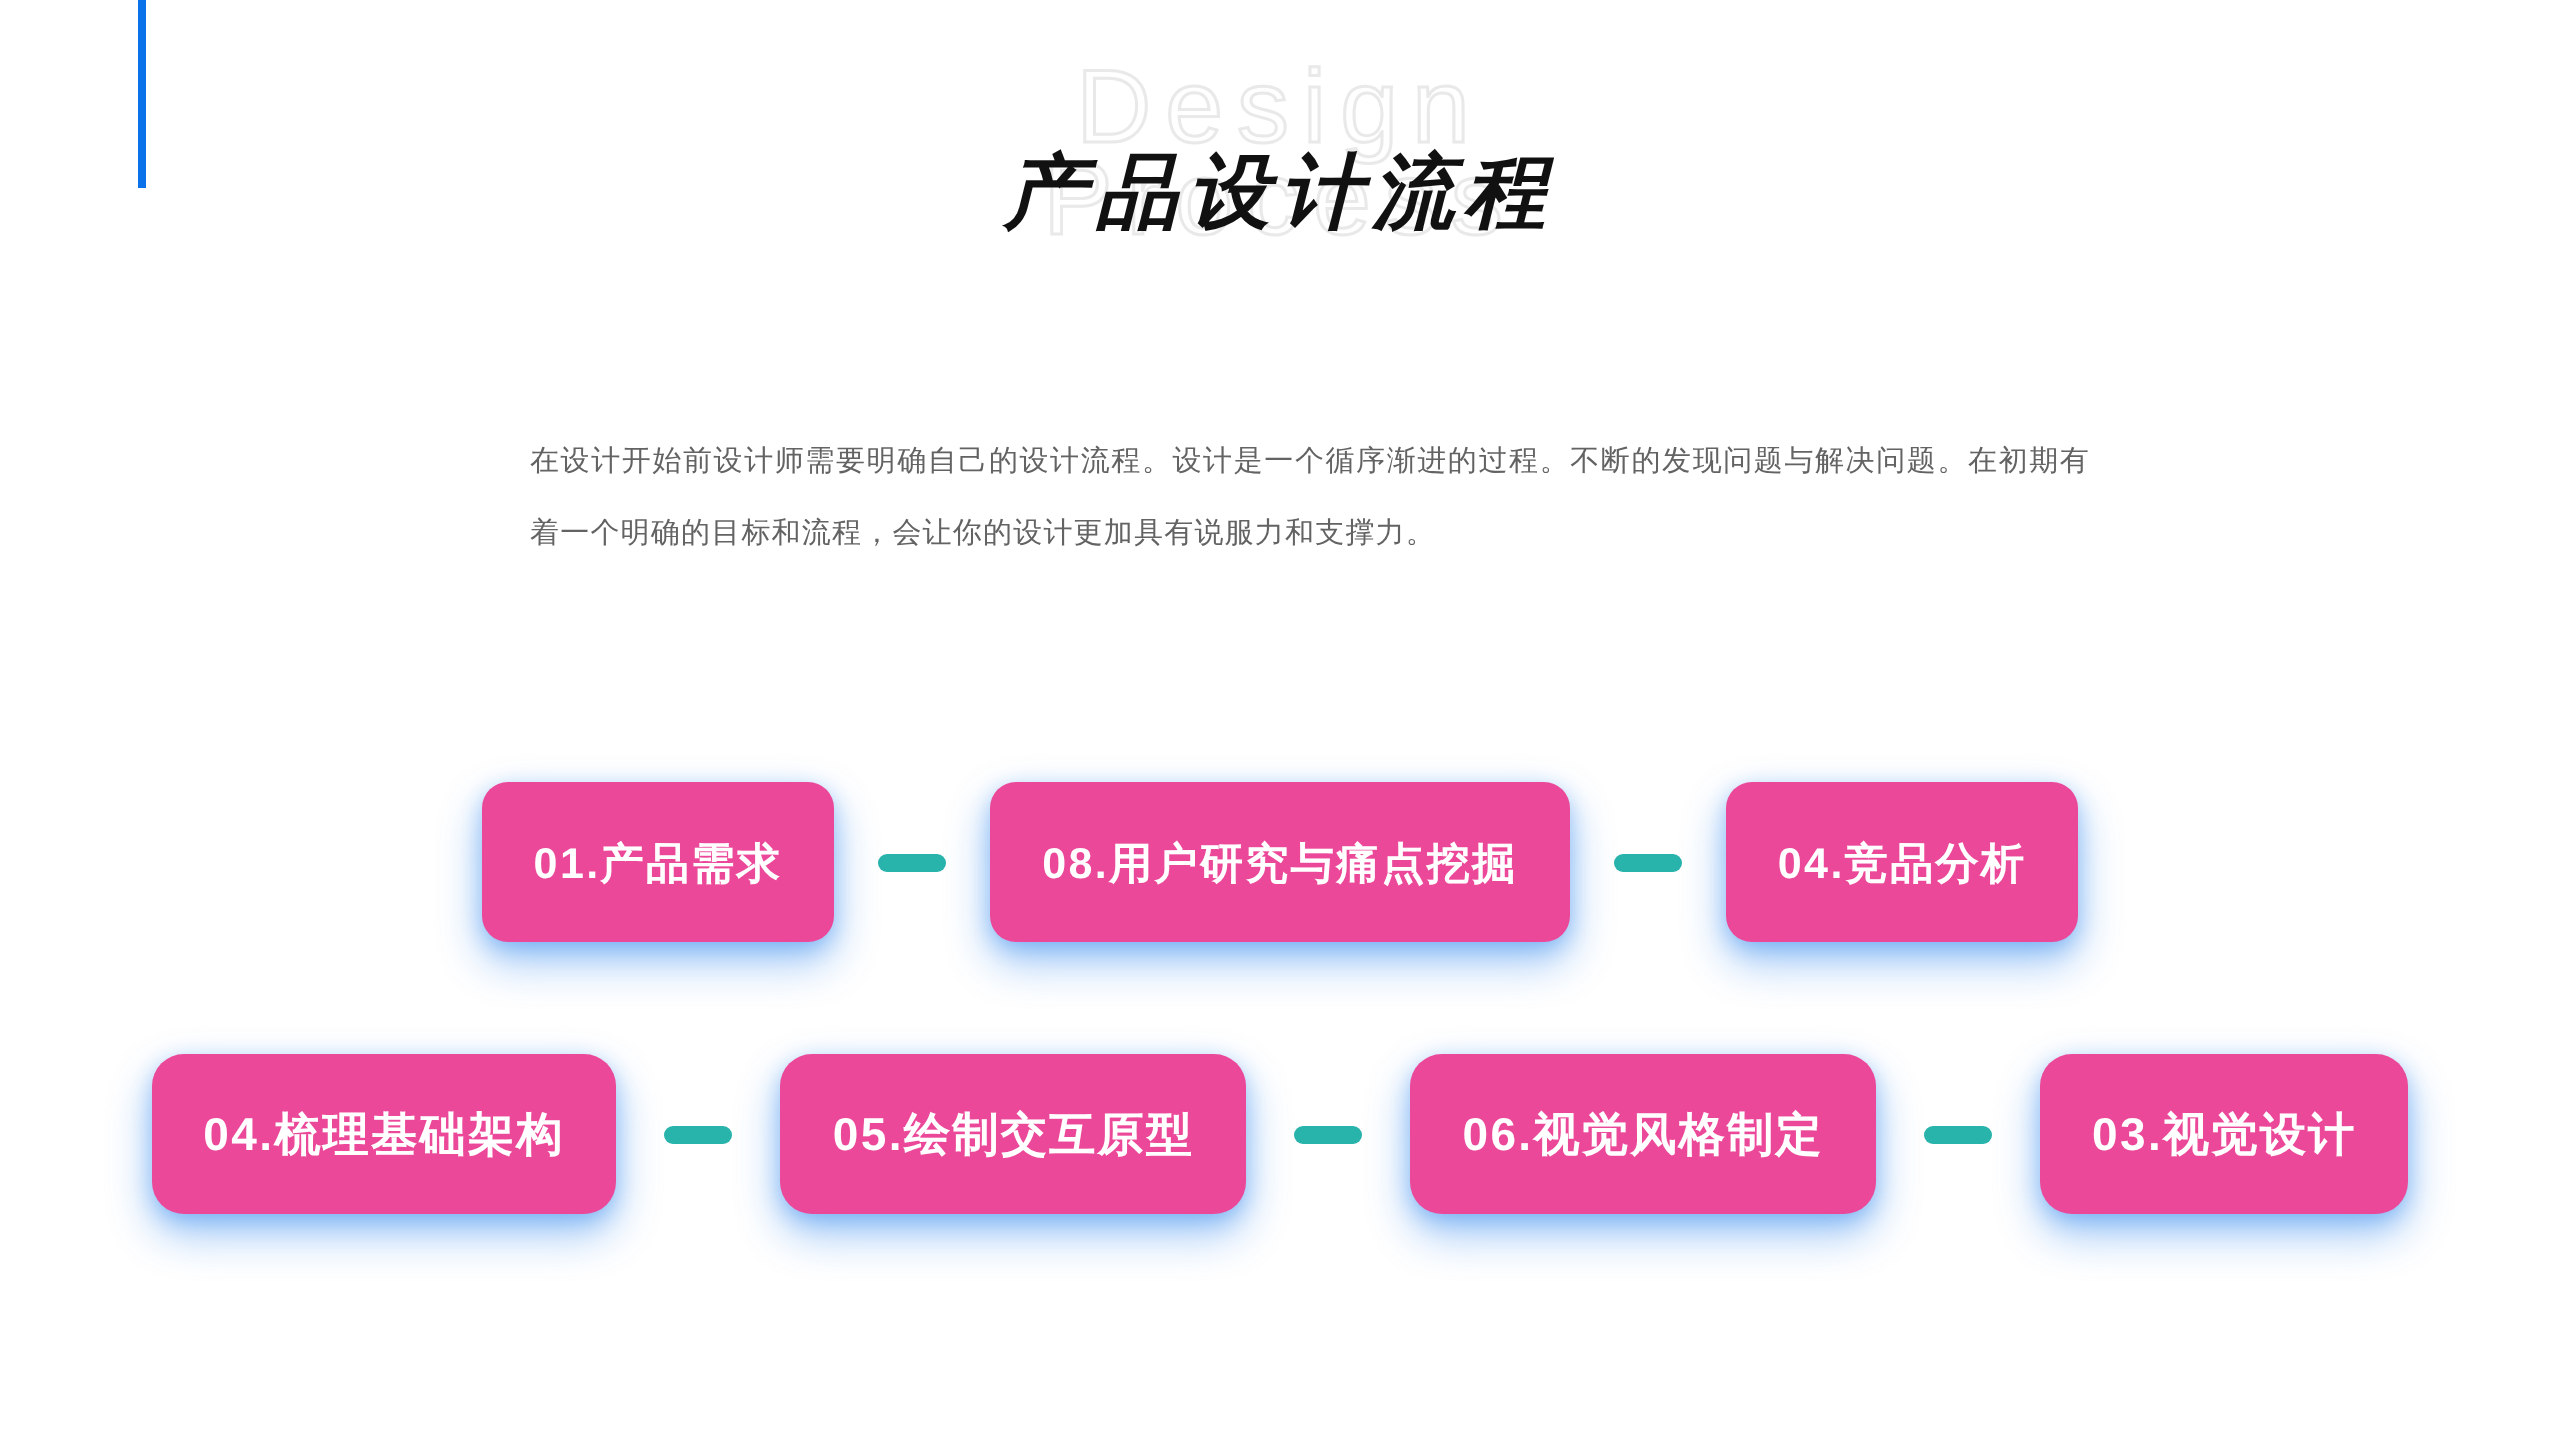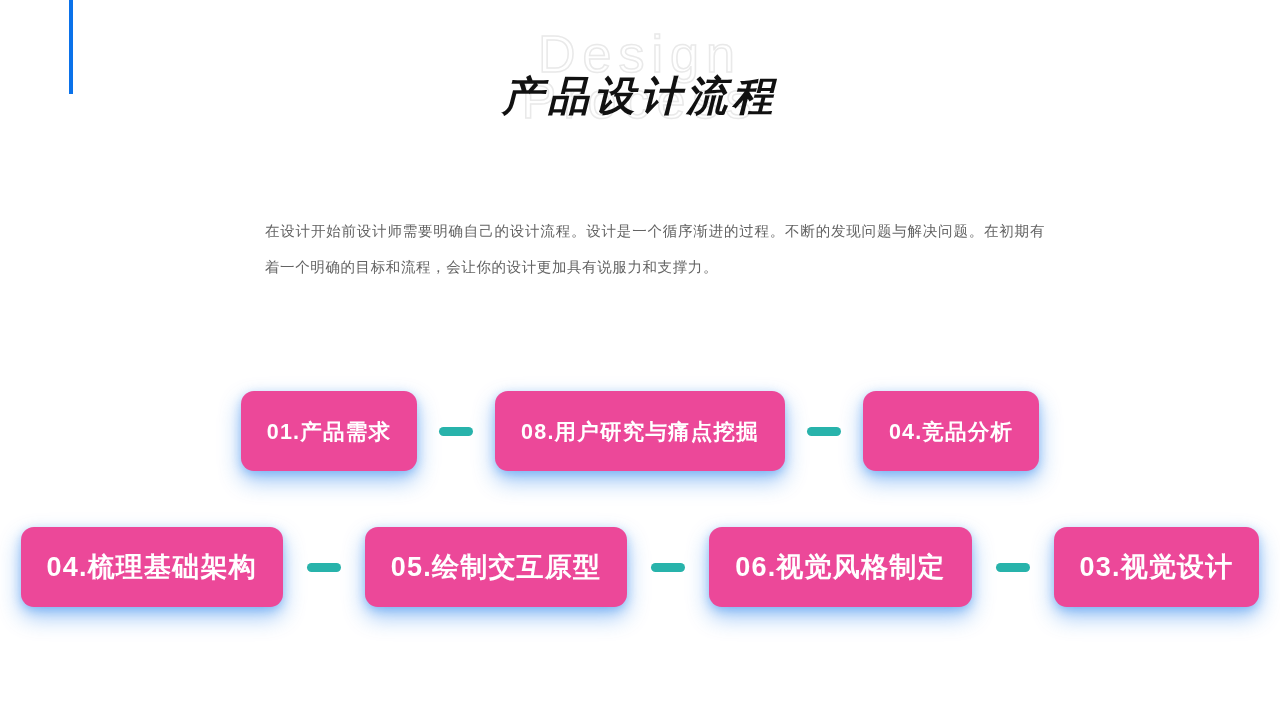--- a/index.html
+++ b/index.html
@@ -105,23 +105,24 @@
   }
 
   .row-1 .step-box {
     height:80px;
     font-size:21.5px;
     letter-spacing:1.2px;
     padding:0 26px;
   }
   .row-2 .step-box {
     height:80px;
-    font-size:27px;
+    font-size:23px;
     letter-spacing:1.2px;
     padding:0 26px;
+    border-radius:16px;
   }
 
   .connector {
     width:34px;
     height:9px;
     border-radius:6px;
     background:#28b3ab;
     flex:0 0 auto;
   }
   .row-1 .connector { margin:0 22px; }

